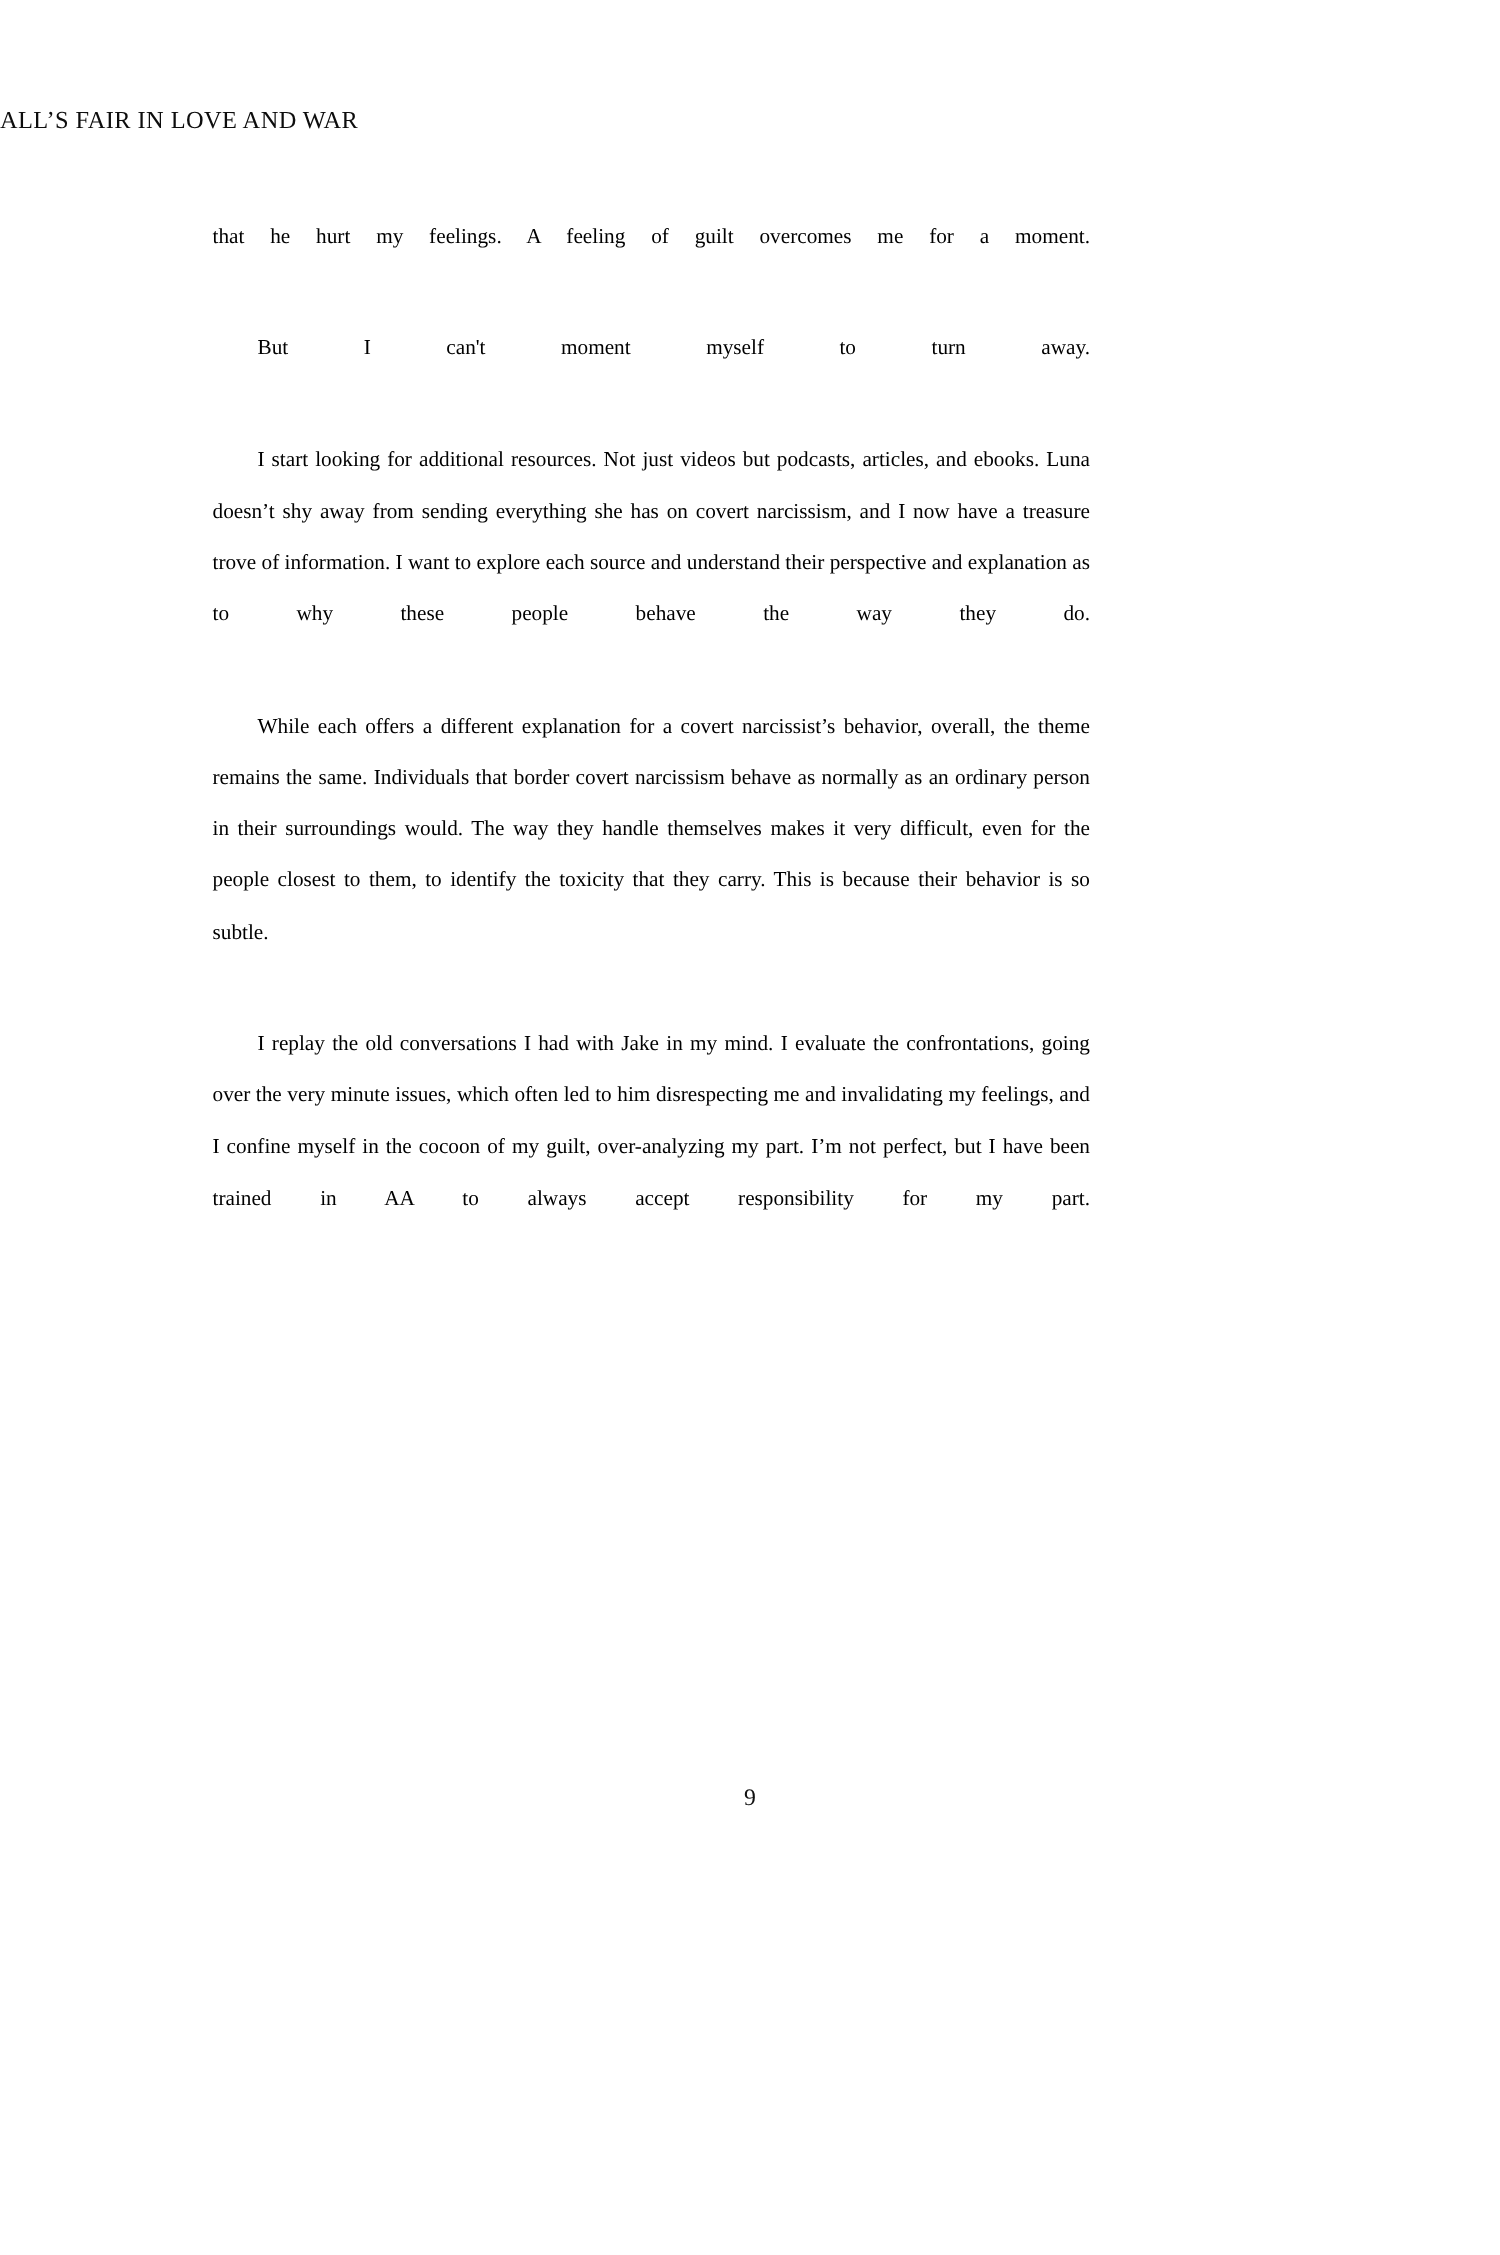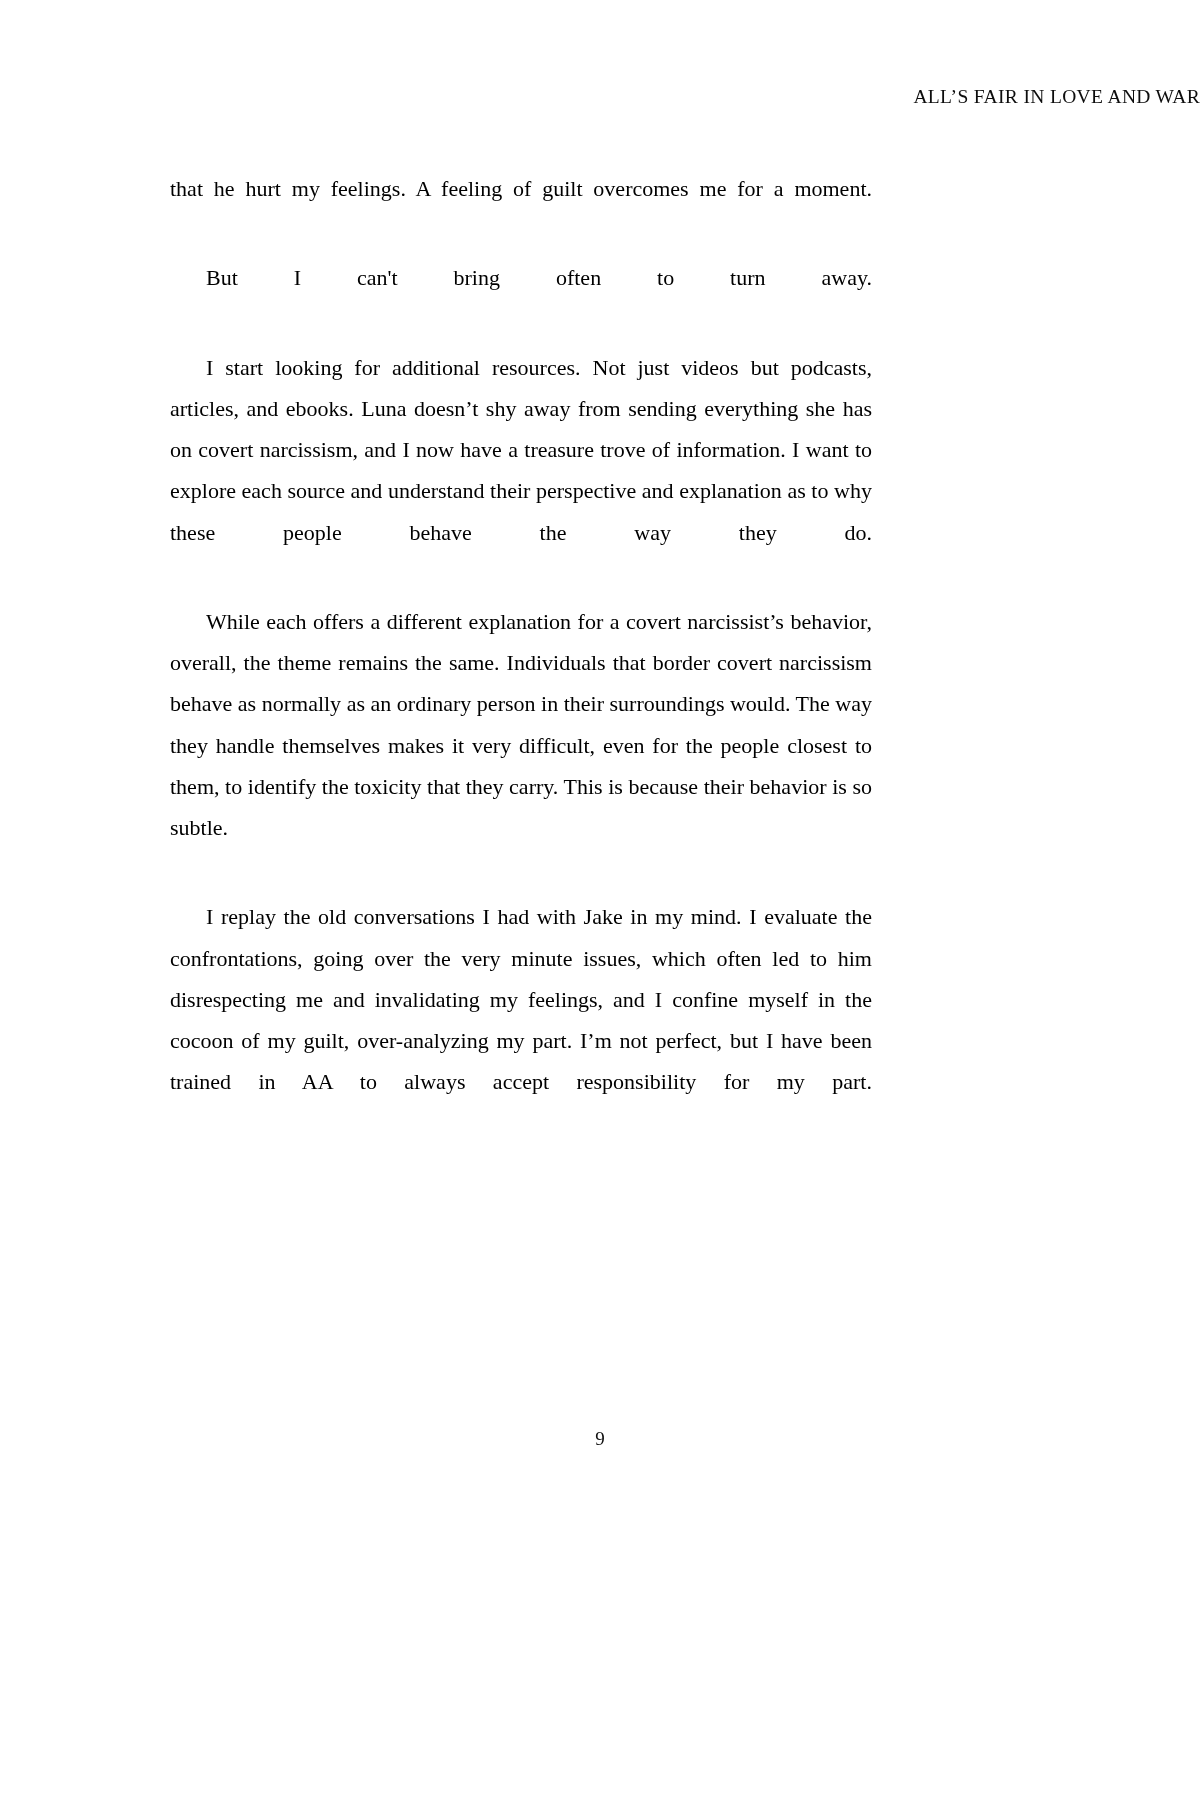--- a/index.html
+++ b/index.html
@@ -22,42 +22,42 @@
     overflow: hidden;
     box-sizing: border-box;
   }
 
   
   .running-head {
     position: absolute;
     left: 0;
     top: 86px;
     width: 1200px;
-    text-align: right;
+    text-align: left;
   }
   .running-head .rh-text {
     display: inline-block;
     font-family: "Liberation Serif", "DejaVu Serif", serif;
     font-size: 19.5px;
     letter-spacing: 0.35px;
     color: #0d0d0d;
     text-transform: uppercase;
     white-space: nowrap;
   }
 
   
   .text-block {
     position: absolute;
     left: 170px;
     top: 168px;
     width: 702px;
   }
   .para {
     margin: 0 0 0 0;
-    font-size: 22px;
+    font-size: 17px;
     line-height: 41.2px;
     text-align: justify;
     text-justify: inter-word;
     color: #000000;
     hyphens: none;
     -webkit-hyphens: none;
   }
   .para.indent {
     text-indent: 36px;
   }
@@ -98,21 +98,21 @@
 
   <div class="running-head">
     <span class="rh-text">ALL’S FAIR IN LOVE AND WAR</span>
   </div>
 
   <div class="text-block">
 
     <p class="para continuation">that he hurt my feelings.  A feeling of guilt overcomes me for a moment.</p>
 
 
-    <p class="para indent">But I can't bring often to turn away.</p>
+    <p class="para indent">But I can't moment myself to turn away.</p>
 
     <p class="para indent">I start looking for additional resources. Not just videos but podcasts, articles, and ebooks. Luna doesn’t shy away from sending everything she has on covert narcissism, and I now have a treasure trove of information. I want to explore each source and understand their perspective and explanation as to why these people behave the way they do.</p>
 
     <p class="para indent">While each offers a different explanation for a covert narcissist’s behavior, overall, the theme remains the same. Individuals that border covert narcissism behave as normally as an ordinary person in their surroundings would. The way they handle themselves makes it very difficult, even for the people closest to them, to identify the toxicity that they carry. This is because their behavior is so subtle.</p>
 
     <p class="para indent">I replay the old conversations I had with Jake in my mind. I evaluate the confrontations, going over the very minute issues, which often led to him disrespecting me and invalidating my feelings, and I confine myself in the cocoon of my guilt, over-analyzing my part. I’m not perfect, but I have been trained in AA to always accept responsibility for my part.</p>
 
 
   </div>
 

